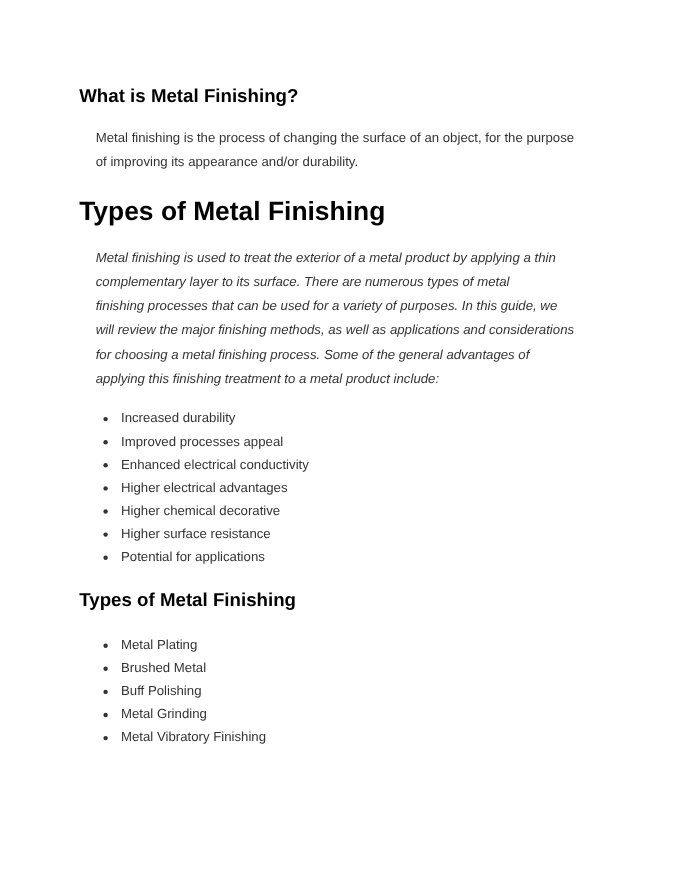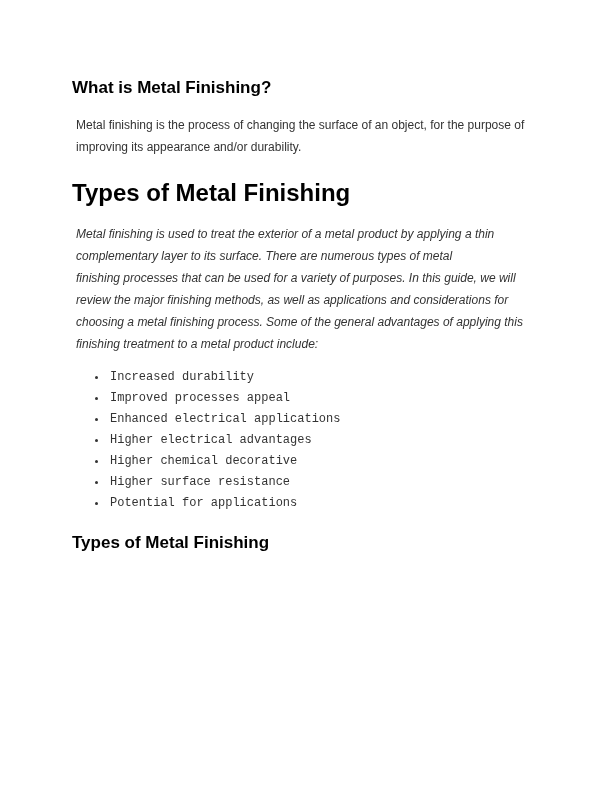--- a/index.html
+++ b/index.html
@@ -34,62 +34,68 @@
   .h1-heading {
     font-size: 24px;
     line-height: 29px;
     font-weight: bold;
     color: #000000;
     margin: 20px 0 16px 0;
   }
   p {
     font-size: 12px;
     line-height: 22px;
-    margin: 4px;
+    margin: 15px;
   }
   .preline {
     white-space: pre-line;
     font-style: italic;
   }
   ul {
     margin: 12px 0 0 0;
     padding: 0 0 0 36px;
     font-size: 12px;
     line-height: 21px;
     list-style-type: disc;
   }
   #finishes-list {
     margin-top: 17px;
   }
   li {
     padding-left: 2px;
-    font-family: Liberation Mono, monospace;
   }
 </style>
 </head>
 <body>
 
 <article class="page">
 
   <h2 class="h2-heading" id="what-heading">What is Metal Finishing?</h2>
 
   <p>Metal finishing is the process of changing the surface of an object, for the purpose of improving its appearance and/or durability.</p>
 
   <h1 class="h1-heading" id="types-title">Types of Metal Finishing</h1>
 
   <p class="preline" id="types-intro">Metal finishing is used to treat the exterior of a metal product by applying a thin complementary layer to its surface. There are numerous types of metal
 finishing processes that can be used for a variety of purposes. In this guide, we will review the major finishing methods, as well as applications and considerations for choosing a metal finishing process. Some of the general advantages of applying this finishing treatment to a metal product include:</p>
 
   <ul id="advantages-list">
     <li>Increased durability</li>
     <li>Improved processes appeal</li>
-    <li>Enhanced electrical applications</li>
+    <li>Enhanced electrical conductivity</li>
     <li>Higher electrical advantages</li>
     <li>Higher chemical decorative</li>
     <li>Higher surface resistance</li>
     <li>Potential for applications</li>
   </ul>
 
   <h2 class="h2-heading" id="types-subheading">Types of Metal Finishing</h2>
 
 
+  <ul id="finishes-list">
+    <li>Metal Plating</li>
+    <li>Brushed Metal</li>
+    <li>Buff Polishing</li>
+    <li>Metal Grinding</li>
+    <li>Metal Vibratory Finishing</li>
+  </ul>
 
 </article>
 
 </body></html>

